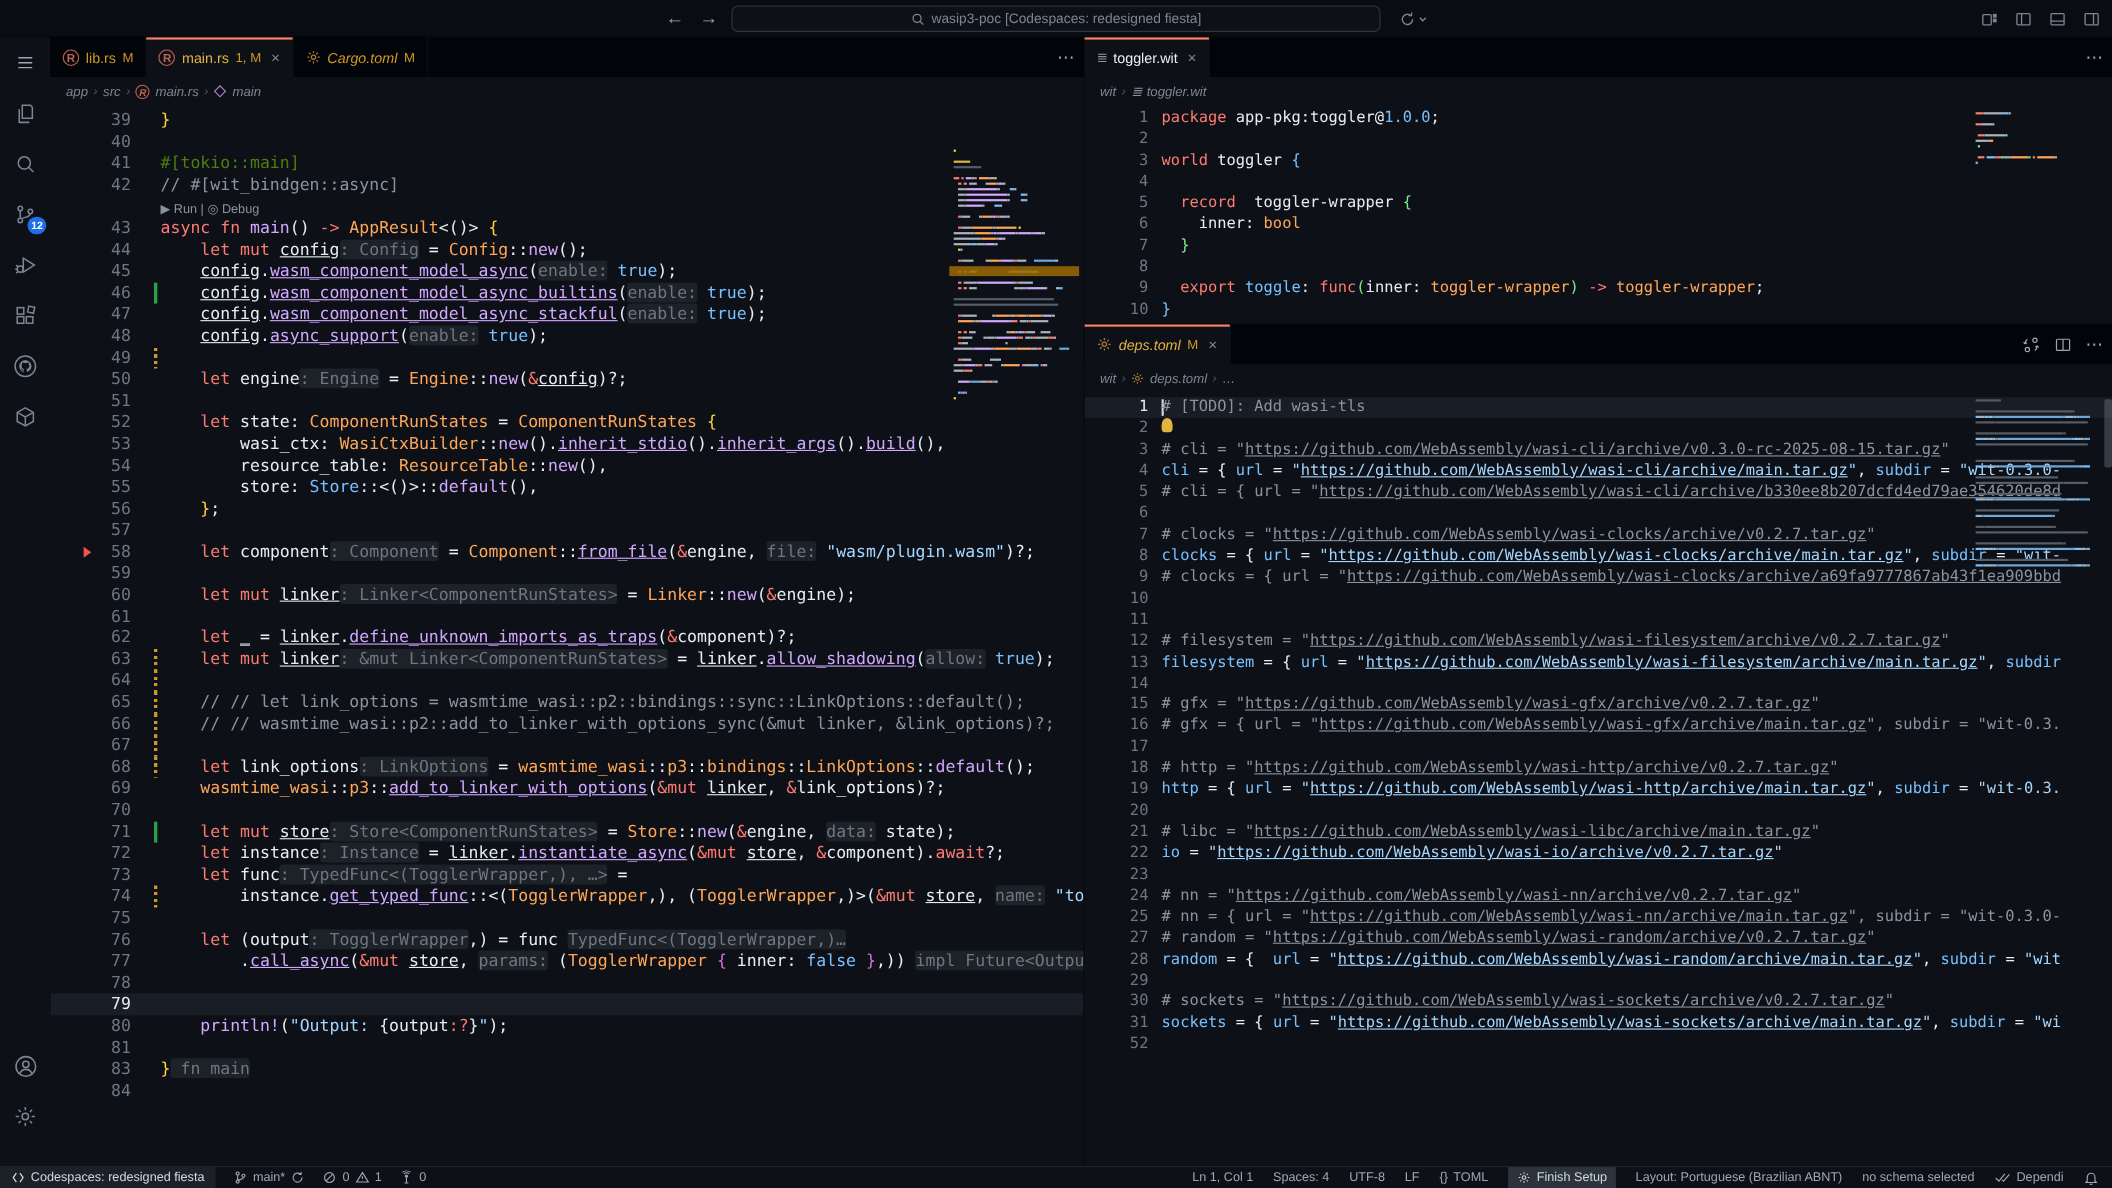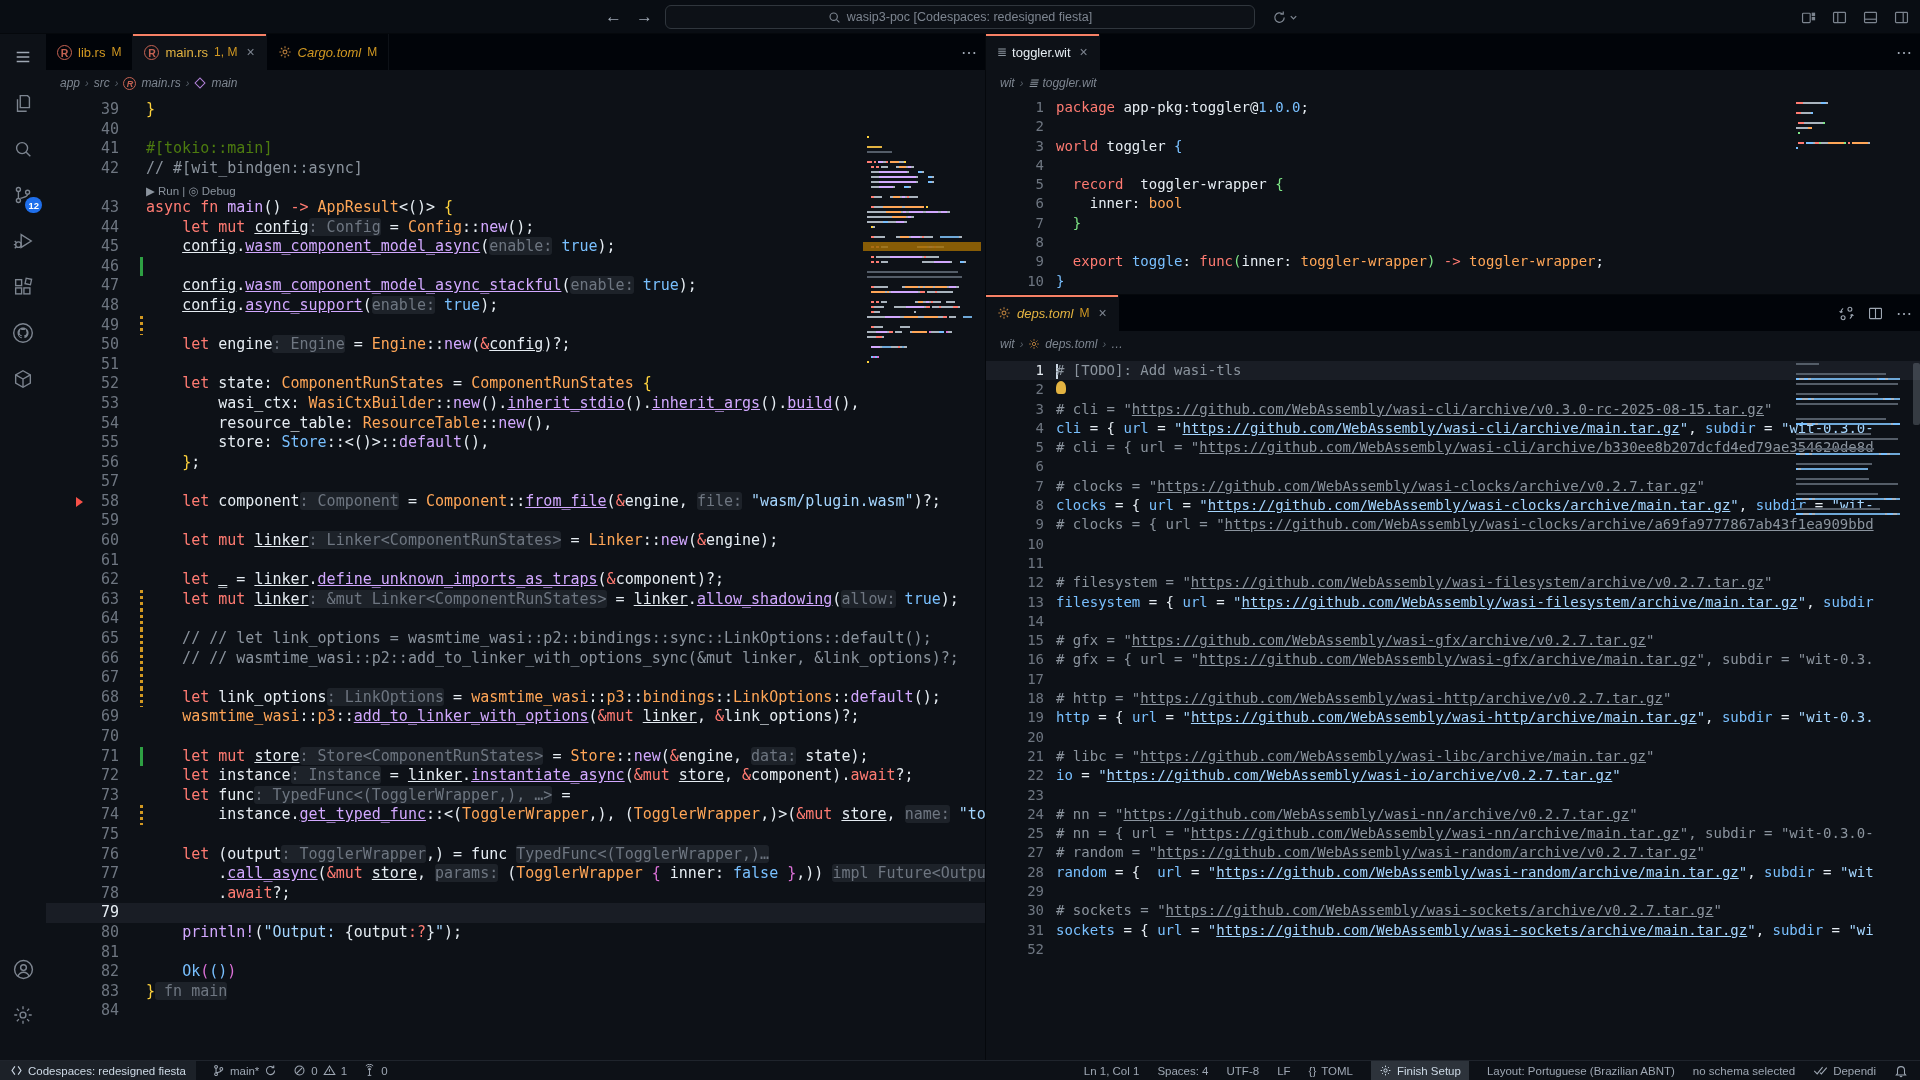--- a/index.html
+++ b/index.html
@@ -284,20 +284,21 @@
       <div class="crow">
         <div class="gut"><span class="num">44</span></div>
         <div class="ctext"><span class="tk-v">    </span><span class="tk-k">let</span><span class="tk-v"> </span><span class="tk-k">mut</span><span class="tk-v"> </span><span class="tk-vu">config</span><span class="tk-h">: Config</span><span class="tk-v"> = </span><span class="tk-t">Config</span><span class="tk-v">::</span><span class="tk-f">new</span><span class="tk-v">();</span></div>
       </div>
       <div class="crow">
         <div class="gut"><span class="num">45</span></div>
         <div class="ctext"><span class="tk-v">    </span><span class="tk-vu">config</span><span class="tk-v">.</span><span class="tk-fu">wasm_component_model_async</span><span class="tk-v">(</span><span class="tk-h">enable:</span><span class="tk-v"> </span><span class="tk-n">true</span><span class="tk-v">);</span></div>
       </div>
       <div class="crow">
         <div class="gut"><span class="gm-add"></span><span class="num">46</span></div>
+        <div class="ctext"><span class="tk-v">    </span><span class="tk-vu">config</span><span class="tk-v">.</span><span class="tk-fu">wasm_component_model_async_builtins</span><span class="tk-v">(</span><span class="tk-h">enable:</span><span class="tk-v"> </span><span class="tk-n">true</span><span class="tk-v">);</span></div>
       </div>
       <div class="crow">
         <div class="gut"><span class="num">47</span></div>
         <div class="ctext"><span class="tk-v">    </span><span class="tk-vu">config</span><span class="tk-v">.</span><span class="tk-fu">wasm_component_model_async_stackful</span><span class="tk-v">(</span><span class="tk-h">enable:</span><span class="tk-v"> </span><span class="tk-n">true</span><span class="tk-v">);</span></div>
       </div>
       <div class="crow">
         <div class="gut"><span class="num">48</span></div>
         <div class="ctext"><span class="tk-v">    </span><span class="tk-vu">config</span><span class="tk-v">.</span><span class="tk-fu">async_support</span><span class="tk-v">(</span><span class="tk-h">enable:</span><span class="tk-v"> </span><span class="tk-n">true</span><span class="tk-v">);</span></div>
       </div>
       <div class="crow">
@@ -411,37 +412,32 @@
       <div class="crow">
         <div class="gut"><span class="num">76</span></div>
         <div class="ctext"><span class="tk-v">    </span><span class="tk-k">let</span><span class="tk-v"> (output</span><span class="tk-h">: TogglerWrapper</span><span class="tk-v">,) = func </span><span class="tk-h">TypedFunc&lt;(TogglerWrapper,)…</span></div>
       </div>
       <div class="crow">
         <div class="gut"><span class="num">77</span></div>
         <div class="ctext"><span class="tk-v">        .</span><span class="tk-fu">call_async</span><span class="tk-v">(</span><span class="tk-k">&amp;mut</span><span class="tk-v"> </span><span class="tk-vu">store</span><span class="tk-v">, </span><span class="tk-h">params:</span><span class="tk-v"> (</span><span class="tk-t">TogglerWrapper</span><span class="tk-v"> </span><span class="tk-b2">{</span><span class="tk-v"> inner: </span><span class="tk-n">false</span><span class="tk-v"> </span><span class="tk-b2">}</span><span class="tk-v">,)) </span><span class="tk-h">impl Future&lt;Output = R</span></div>
       </div>
       <div class="crow">
         <div class="gut"><span class="num">78</span></div>
-        <div class="ctext"><span class="tk-v">        .</span><span class="tk-k">await</span><span class="tk-v">?;</span></div>
       </div>
       <div class="crow cur">
         <div class="gut"><span class="num">79</span></div>
         <div class="ctext">&nbsp;</div>
       </div>
       <div class="crow">
         <div class="gut"><span class="num">80</span></div>
         <div class="ctext"><span class="tk-v">    </span><span class="tk-f">println!</span><span class="tk-v">(</span><span class="tk-s">"Output: </span><span class="tk-v">{output</span><span class="tk-k">:?</span><span class="tk-v">}</span><span class="tk-s">"</span><span class="tk-v">);</span></div>
       </div>
       <div class="crow">
         <div class="gut"><span class="num">81</span></div>
         <div class="ctext">&nbsp;</div>
-      </div>
-      <div class="crow">
-        <div class="gut"><span class="num">82</span></div>
-        <div class="ctext"><span class="tk-v">    </span><span class="tk-n">Ok</span><span class="tk-b2">(</span><span class="tk-b3">()</span><span class="tk-b2">)</span></div>
       </div>
       <div class="crow">
         <div class="gut"><span class="num">83</span></div>
         <div class="ctext"><span class="tk-b1">}</span><span class="tk-h"> fn main</span></div>
       </div>
       <div class="crow">
         <div class="gut"><span class="num">84</span></div>
         <div class="ctext">&nbsp;</div>
       </div>
     </div>

